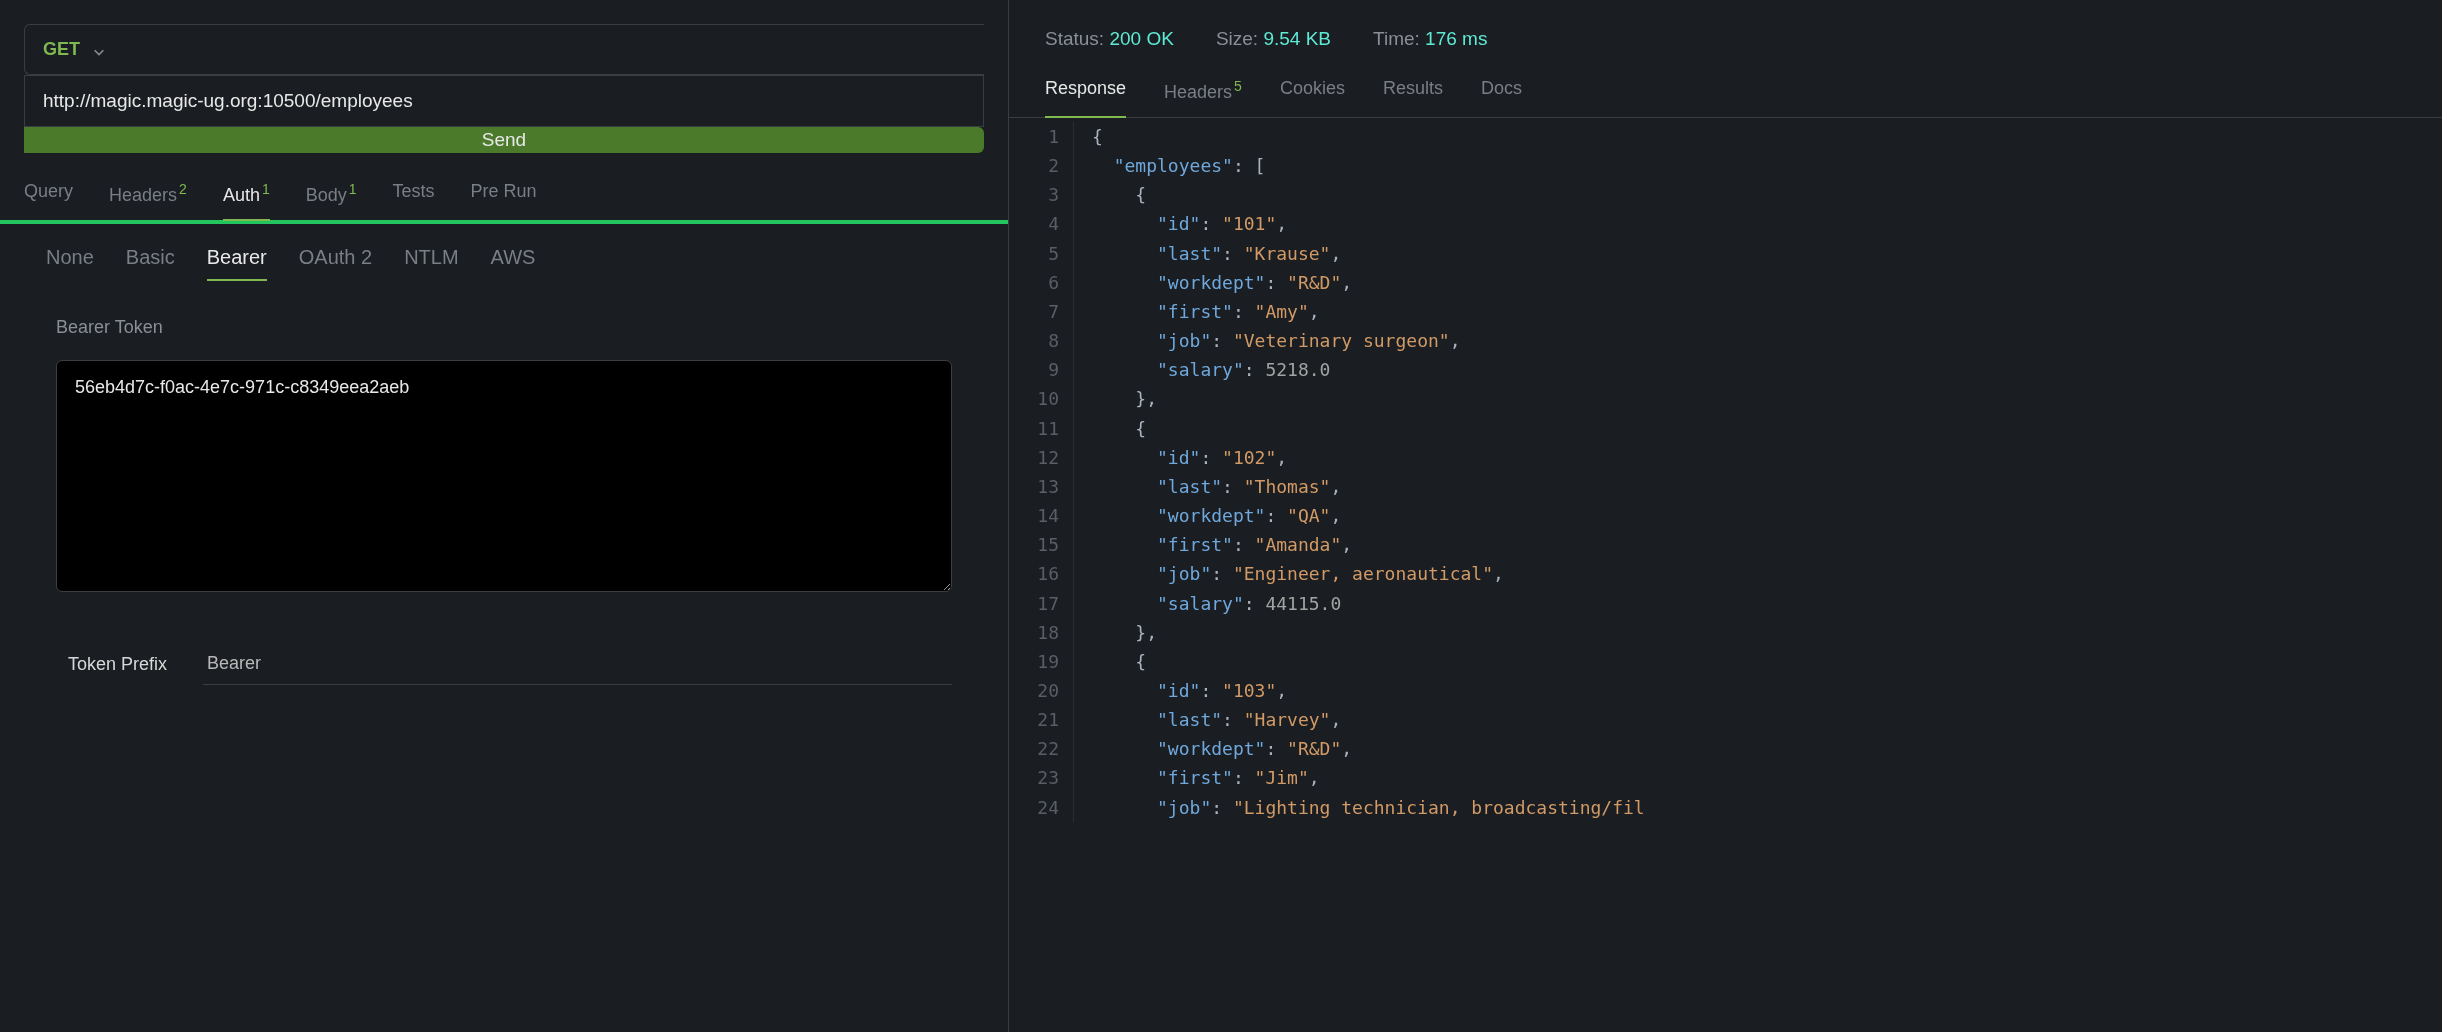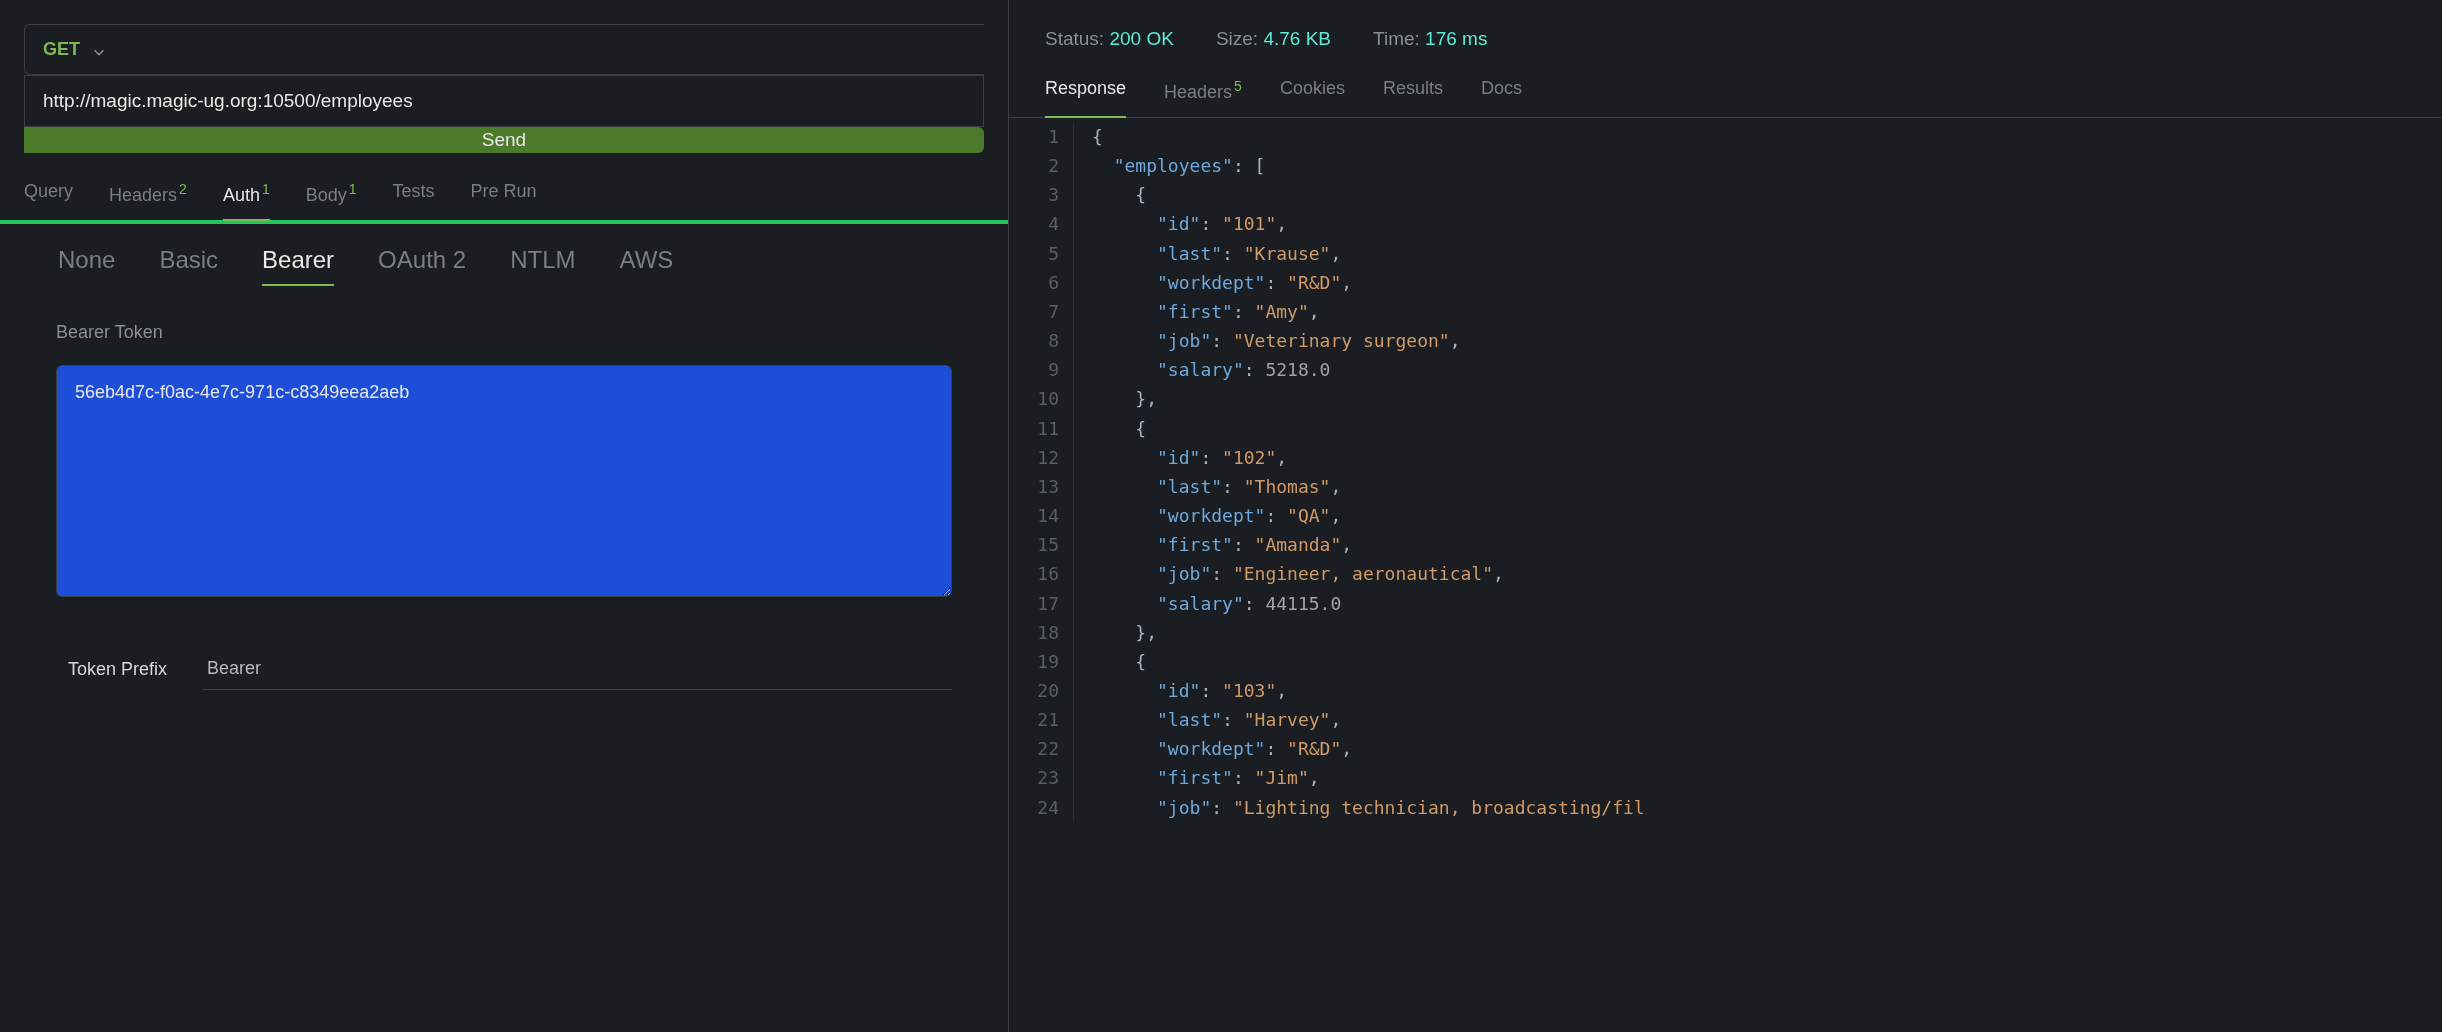--- a/index.html
+++ b/index.html
@@ -73,41 +73,40 @@
   height: 2px;
   background: #7fb950;
 }
 .tab .count { color: #7fb950; font-size: 14px; margin-left: 2px; vertical-align: super; }
 
 
 .subtabs { display: flex; gap: 32px; padding: 22px 46px 0 46px; }
 .subtab {
   padding-bottom: 12px;
   color: #7a7e85;
-  font-size: 24px;
+  font-size: 20px;
   cursor: pointer;
   position: relative;
-  margin-left: 12px;
 }
 .subtab.active { color: #e8e8e8; }
 .subtab.active::after {
   content: "";
   position: absolute;
   bottom: 0; left: 0; right: 0;
   height: 2px;
   background: #7fb950;
 }
 
 
 .auth-body { padding: 36px 56px; }
 .field-label { color: #8a8e95; font-size: 18px; margin-bottom: 22px; display: block; }
 .token-textarea {
   width: 100%;
   height: 232px;
-  background: #1d4ed8;
+  background: #000000;
   border: 1px solid #3a3d42;
   border-radius: 6px;
   color: #e8e8e8;
   font-size: 18px;
   padding: 16px 18px;
   resize: both;
   outline: none;
   font-family: inherit;
 }
 .prefix-row { display: flex; align-items: center; gap: 36px; margin-top: 48px; margin-left: 12px; }
@@ -215,21 +214,21 @@
   </div>
 
   <div class="right-panel">
     <div class="status-bar">
       <div class="status-item">
         <span class="label">Status:</span>
         <span class="value">200 OK</span>
       </div>
       <div class="status-item">
         <span class="label">Size:</span>
-        <span class="value">4.76 KB</span>
+        <span class="value">9.54 KB</span>
       </div>
       <div class="status-item">
         <span class="label">Time:</span>
         <span class="value">176 ms</span>
       </div>
     </div>
 
     <div class="tabs right-tabs">
       <div class="tab active">Response</div>
       <div class="tab">

